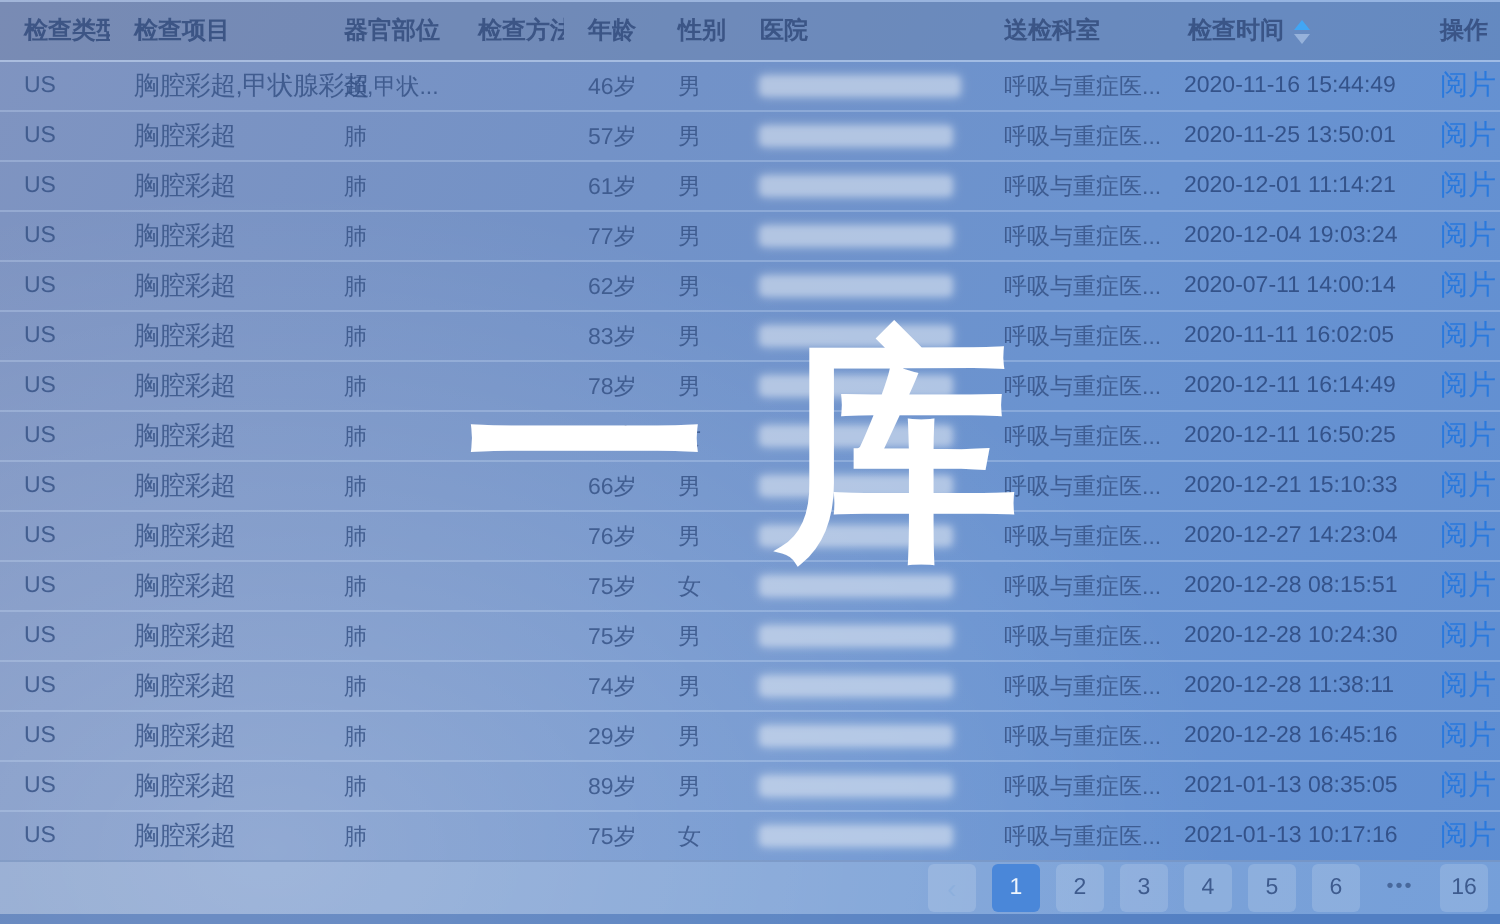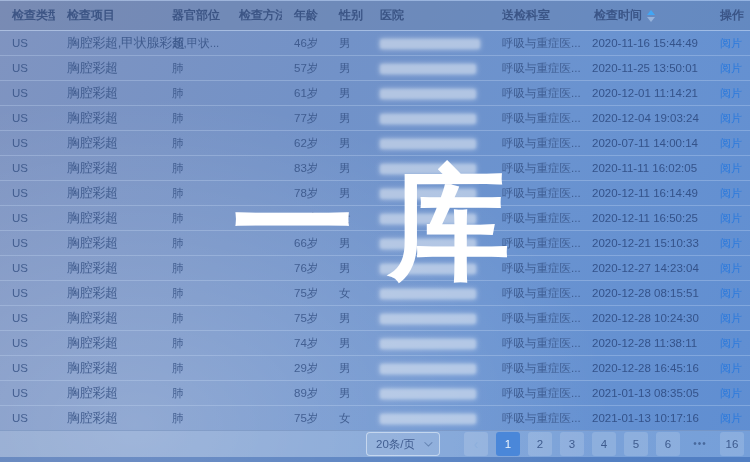--- a/index.html
+++ b/index.html
@@ -28,21 +28,21 @@
     white-space:nowrap; overflow:hidden;
   }
   tbody td {
     height:25px; padding:0 0 0 12px; font-size:11.5px;
     color:rgba(52,80,132,0.82);
     border-bottom:1px solid rgba(198,218,244,0.32);
     white-space:nowrap; overflow:hidden; vertical-align:middle;
   }
   td.cell-exam_item { font-size:13px; letter-spacing:-0.3px; overflow:visible; }
   td.cell-exam_time { font-size:11.5px; padding-left:10px; color:rgba(44,72,126,0.85); }
-  .view-link { color:var(--link-color,#2a79dd); font-size:11px; text-decoration:none; cursor:pointer; }
+  .view-link { color:var(--link-color,#2a79dd); font-size:14px; text-decoration:none; cursor:pointer; }
 
   .redact {
     display:inline-block; width:96px; height:10px; border-radius:2px;
     background:rgba(234,239,245,0.55);
     box-shadow:0 0 5px rgba(234,239,245,0.55);
     filter:blur(1.5px); vertical-align:middle;
   }
   tbody tr:first-child .redact { width:100px; }
 
   .sorter { display:inline-flex; flex-direction:column; margin-left:5px; vertical-align:middle; gap:2px; }
@@ -313,24 +313,20 @@
           <td class="cell-gender">女</td>
           <td class="cell-hospital"><i class="redact"></i></td>
           <td class="cell-department">呼吸与重症医...</td>
           <td class="cell-exam_time">2021-01-13 10:17:16</td>
           <td class="cell-action"><a class="view-link">阅片</a></td>
         </tr>
       </tbody>
   </table>
 
   <div class="footer">
-    <div class="page-size">
-      <span>20条/页</span>
-      <i class="chev"></i>
-    </div>
     <div class="pg-btn pg-prev">
       <span>‹</span>
     </div>
     <div id="pages">
         <div class="pg-btn active">1</div>
         <div class="pg-btn">2</div>
         <div class="pg-btn">3</div>
         <div class="pg-btn">4</div>
         <div class="pg-btn">5</div>
         <div class="pg-btn">6</div>

